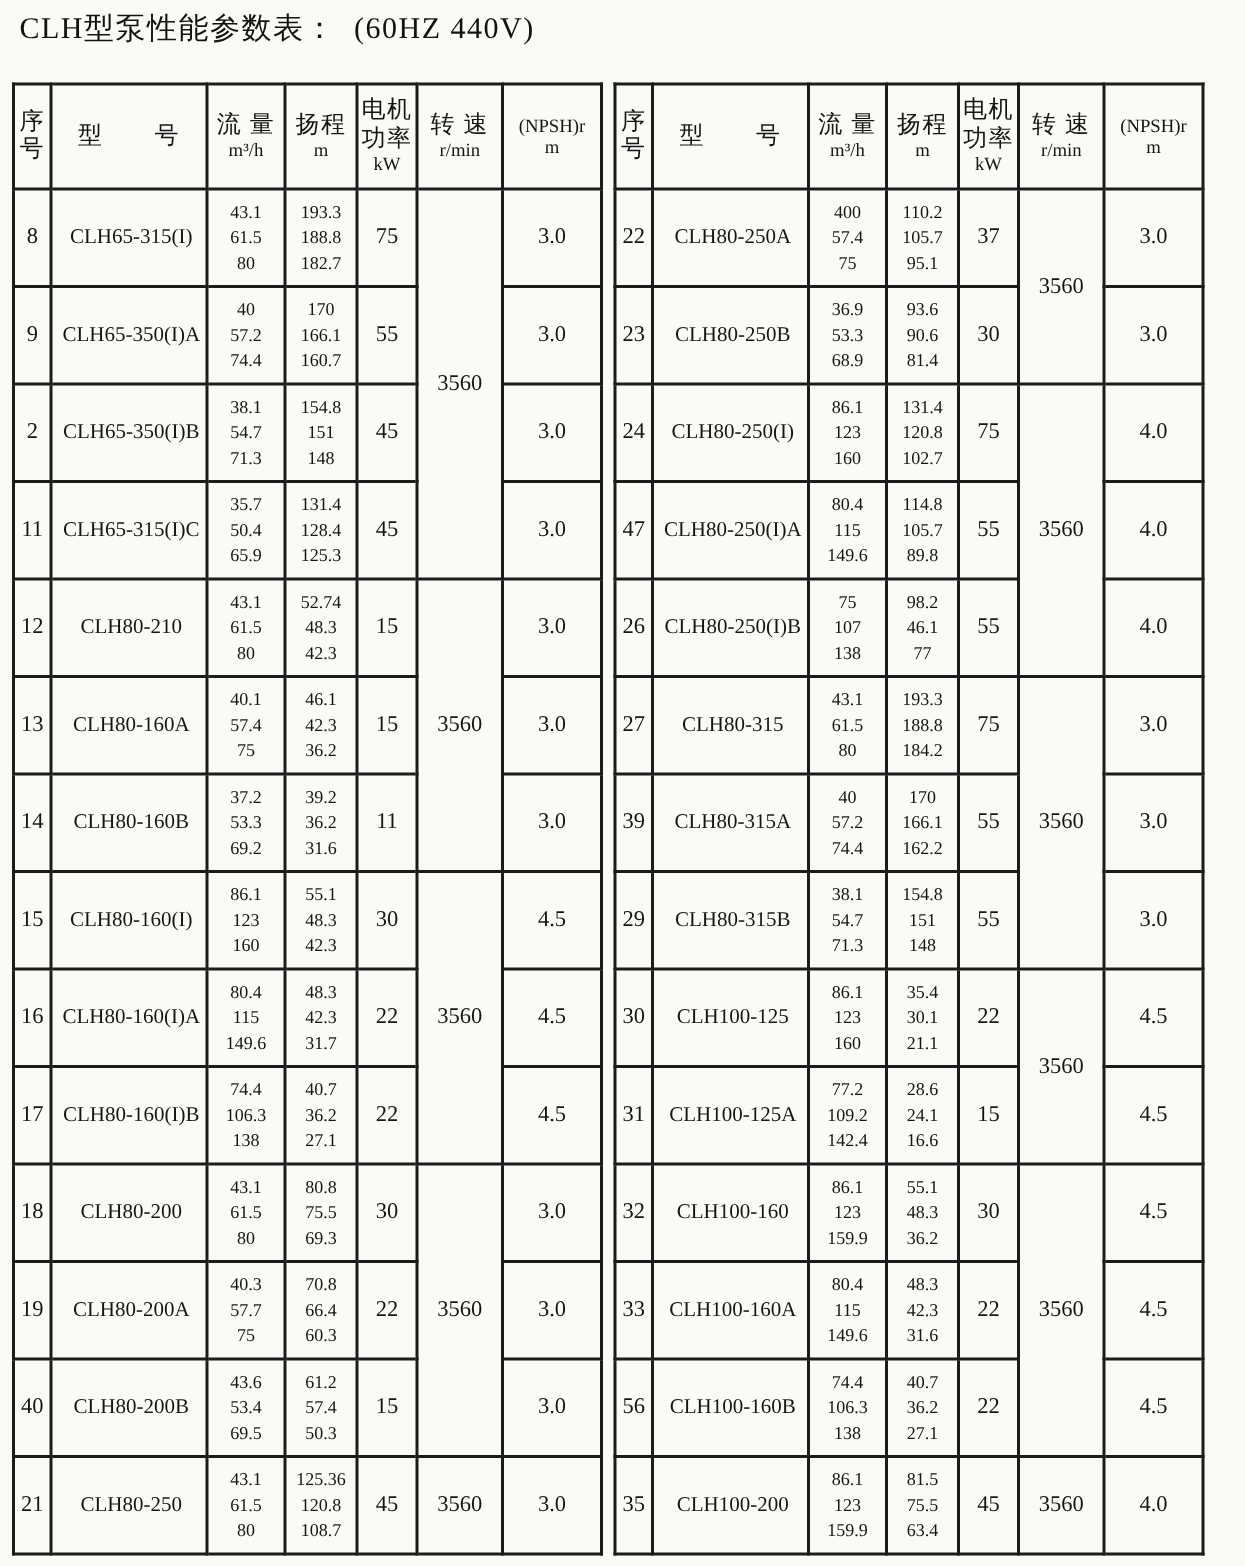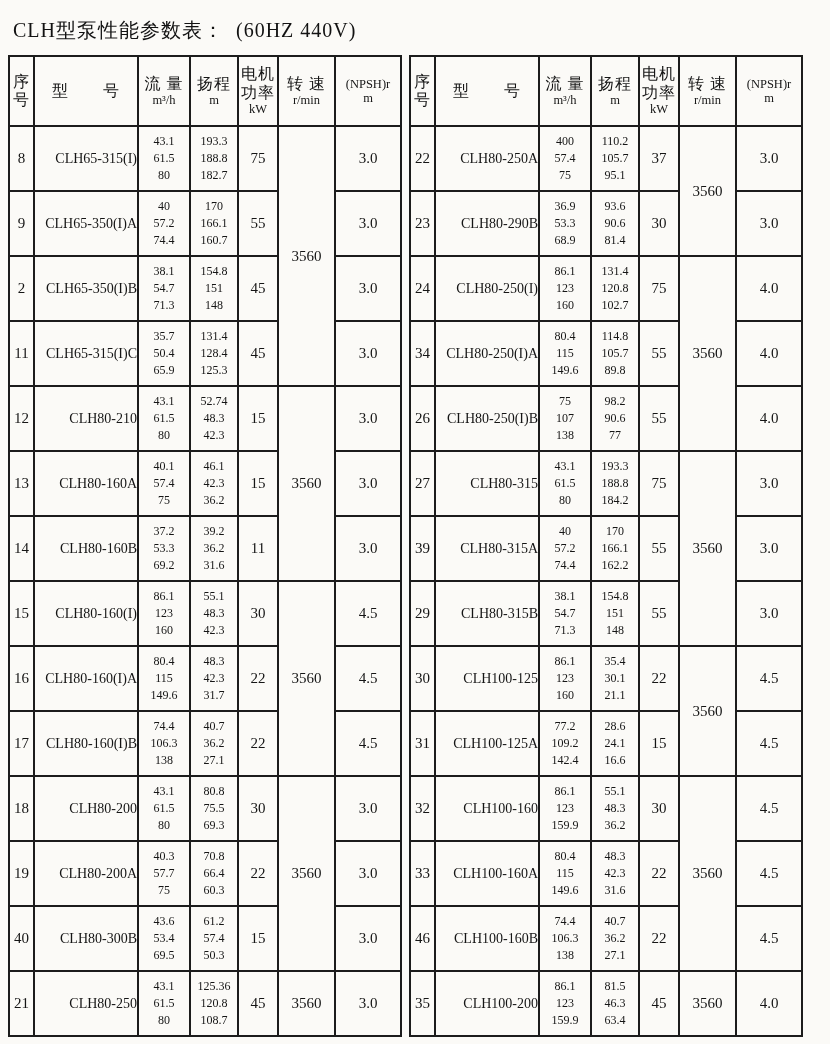--- a/index.html
+++ b/index.html
@@ -3,21 +3,21 @@
 <meta charset="utf-8">
 <style>
   html,body{margin:0;padding:0;}
   body{
     width:830px;height:1044px;position:relative;
     background:#fbfaf7;color:#151515;
     font-family:"Liberation Serif","DejaVu Serif",serif;
     -webkit-font-smoothing:antialiased;
   }
   .title{
-    position:absolute;left:13px;top:17px;
+    position:absolute;left:13px;top:5px;
     font-size:20px;letter-spacing:1px;color:#121212;
     white-space:pre;
   }
   .tables{
     position:absolute;left:8px;top:55px;
     display:flex;gap:7px;
   }
   table{
     border-collapse:collapse;table-layout:fixed;
     background:#fbfaf7;
@@ -28,21 +28,21 @@
     text-align:center;vertical-align:middle;
     overflow:hidden;
   }
   thead tr{height:70px;}
   tbody tr{height:65px;}
   th{font-weight:normal;}
   .hline{display:block;line-height:1.15;}
   .hline.cjk{font-size:16px;letter-spacing:1px;}
   .hline.unit{font-size:12.5px;letter-spacing:0;}
   td.c-no{font-size:15px;}
-  td.c-model{text-align:right;padding-left:3px;font-size:14px;letter-spacing:0;font-family:Liberation Serif, serif;}
+  td.c-model{text-align:center;padding-left:3px;font-size:14px;letter-spacing:0;font-family:Liberation Serif, serif;}
   td.c-flow,td.c-head{
     font-size:12px;line-height:1.4;white-space:pre-line;
   }
   td.c-power,td.c-speed,td.c-npsh{font-size:15px;}
 </style>
 </head>
 <body>
 
 <div class="title">CLH型泵性能参数表：  (60HZ 440V)</div>
 
@@ -233,21 +233,21 @@
 57.7
 75</td>
           <td class="c-head">70.8
 66.4
 60.3</td>
           <td class="c-power">22</td>
           <td class="c-npsh">3.0</td>
         </tr>
         <tr>
           <td class="c-no">40</td>
-          <td class="c-model">CLH80-300B</td>
+          <td class="c-model">CLH80-200B</td>
           <td class="c-flow">43.6
 53.4
 69.5</td>
           <td class="c-head">61.2
 57.4
 50.3</td>
           <td class="c-power">15</td>
           <td class="c-npsh">3.0</td>
         </tr>
         <tr>
@@ -316,21 +316,21 @@
 75</td>
           <td class="c-head">110.2
 105.7
 95.1</td>
           <td class="c-power">37</td>
           <td class="c-speed" rowspan="2">3560</td>
           <td class="c-npsh">3.0</td>
         </tr>
         <tr>
           <td class="c-no">23</td>
-          <td class="c-model">CLH80-290B</td>
+          <td class="c-model">CLH80-250B</td>
           <td class="c-flow">36.9
 53.3
 68.9</td>
           <td class="c-head">93.6
 90.6
 81.4</td>
           <td class="c-power">30</td>
           <td class="c-npsh">3.0</td>
         </tr>
         <tr>
@@ -340,39 +340,39 @@
 123
 160</td>
           <td class="c-head">131.4
 120.8
 102.7</td>
           <td class="c-power">75</td>
           <td class="c-speed" rowspan="3">3560</td>
           <td class="c-npsh">4.0</td>
         </tr>
         <tr>
-          <td class="c-no">34</td>
+          <td class="c-no">47</td>
           <td class="c-model">CLH80-250(I)A</td>
           <td class="c-flow">80.4
 115
 149.6</td>
           <td class="c-head">114.8
 105.7
 89.8</td>
           <td class="c-power">55</td>
           <td class="c-npsh">4.0</td>
         </tr>
         <tr>
           <td class="c-no">26</td>
           <td class="c-model">CLH80-250(I)B</td>
           <td class="c-flow">75
 107
 138</td>
           <td class="c-head">98.2
-90.6
+46.1
 77</td>
           <td class="c-power">55</td>
           <td class="c-npsh">4.0</td>
         </tr>
         <tr>
           <td class="c-no">27</td>
           <td class="c-model">CLH80-315</td>
           <td class="c-flow">43.1
 61.5
 80</td>
@@ -451,39 +451,39 @@
           <td class="c-flow">80.4
 115
 149.6</td>
           <td class="c-head">48.3
 42.3
 31.6</td>
           <td class="c-power">22</td>
           <td class="c-npsh">4.5</td>
         </tr>
         <tr>
-          <td class="c-no">46</td>
+          <td class="c-no">56</td>
           <td class="c-model">CLH100-160B</td>
           <td class="c-flow">74.4
 106.3
 138</td>
           <td class="c-head">40.7
 36.2
 27.1</td>
           <td class="c-power">22</td>
           <td class="c-npsh">4.5</td>
         </tr>
         <tr>
           <td class="c-no">35</td>
           <td class="c-model">CLH100-200</td>
           <td class="c-flow">86.1
 123
 159.9</td>
           <td class="c-head">81.5
-46.3
+75.5
 63.4</td>
           <td class="c-power">45</td>
           <td class="c-speed" rowspan="1">3560</td>
           <td class="c-npsh">4.0</td>
         </tr>
       </tbody>
     </table>
 </div>
 
 </body></html>

